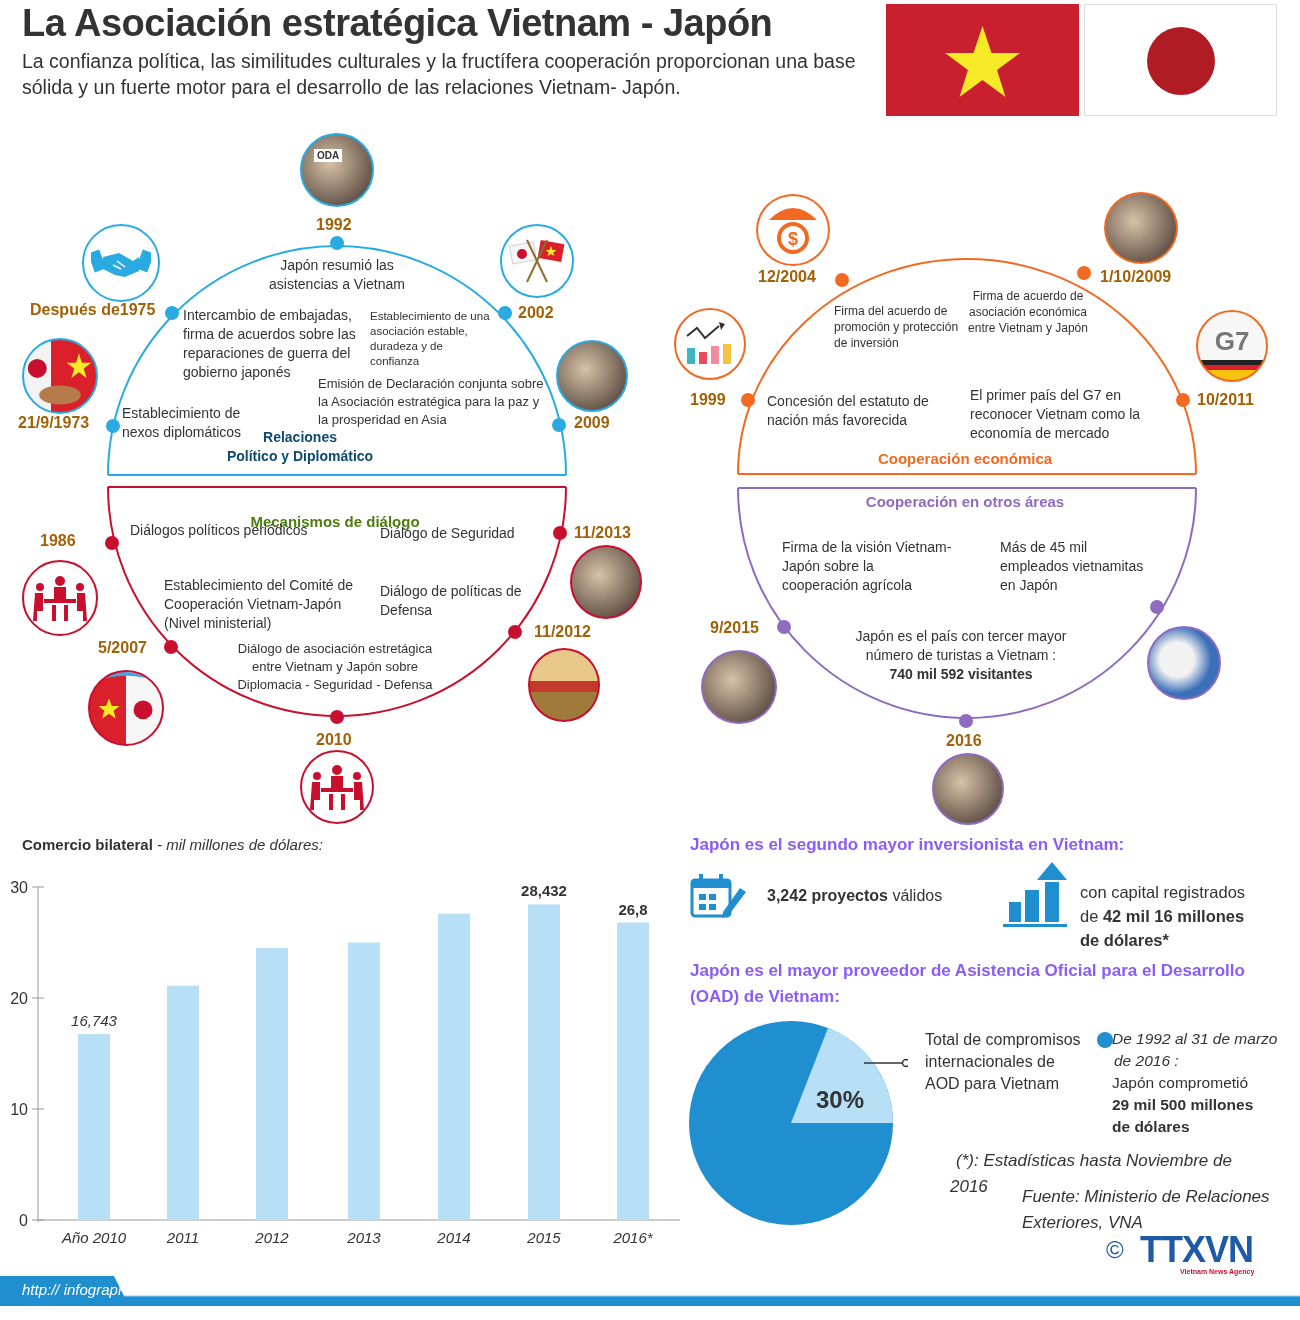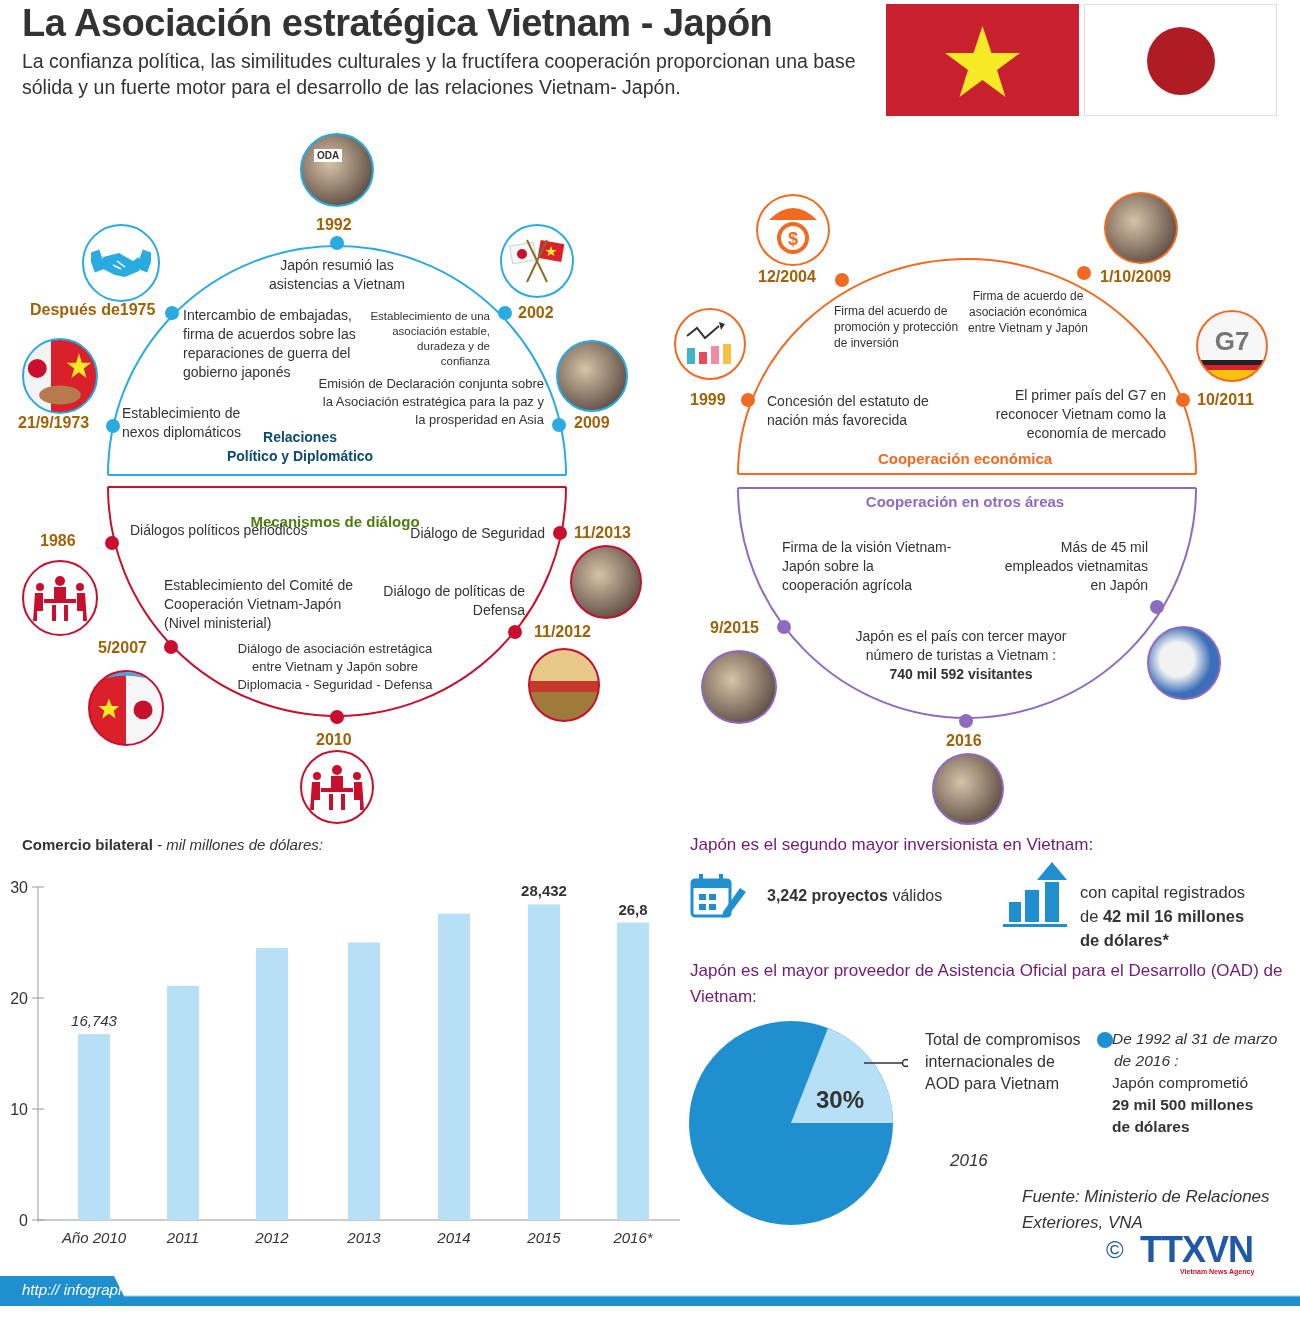--- a/index.html
+++ b/index.html
@@ -9,28 +9,28 @@
   .title { left: 22px; top: 2px; font-size: 38px; font-weight: bold; color: #333; letter-spacing: -0.5px; white-space: nowrap; }
   .subtitle { left: 22px; top: 48px; width: 860px; font-size: 19.5px; line-height: 26px; color: #333; }
   .flag { top: 4px; height: 112px; }
   .flag-vn { left: 886px; width: 193px; background: #c8202f; }
   .flag-jp { left: 1084px; width: 193px; background: #fff; border: 1px solid #ddd; }
   .flag svg { position: absolute; left: 0; top: 0; }
 
   .date { font-size: 16px; font-weight: bold; color: #a16207; white-space: nowrap; }
   .txt { font-size: 14px; line-height: 19px; color: #333; }
   .txt.sm { font-size: 11.5px; line-height: 15px; }
-  .r { text-align: right; }
+  .r { }
   .c { text-align: center; }
   .dot { width: 14px; height: 14px; border-radius: 50%; }
   .circ { border-radius: 50%; border: 2px solid; background: #fff; overflow: hidden; display: flex; align-items: center; justify-content: center; }
   .photo { background: radial-gradient(circle at 40% 40%, #d8c3a8, #6b5a4e 70%, #2e2a2a); }
 
   .sec-label { font-size: 15px; font-weight: bold; white-space: nowrap; }
-  .h2 { font-size: 17px; font-weight: normal; color: #701a75; }
+  .h2 { font-size: 17px; font-weight: bold; color: #8b5cf6; }
 
   svg text { font-family: "Liberation Sans", "DejaVu Sans", sans-serif; }
 </style>
 </head>
 <body>
 
 <div class="abs title">La Asociación estratégica Vietnam - Japón</div>
 <div class="abs subtitle">La confianza política, las similitudes culturales y la fructífera cooperación proporcionan una base sólida y un fuerte motor para el desarrollo de las relaciones Vietnam- Japón.</div>
 
 <div class="abs flag flag-vn">
@@ -316,20 +316,21 @@
 <div class="abs" style="left:1097px;top:1032px;width:16px;height:16px;border-radius:50%;background:#1f8fd0"></div>
 <div class="abs" style="left:1112px;top:1028px;font-size:15.5px;line-height:22px;width:190px">
   <div style="font-style:italic">De 1992 al 31 de marzo</div>
   <div style="font-style:italic;padding-left:2px">de 2016 :</div>
   <div>Japón comprometió</div>
   <div style="font-weight:bold">29 mil 500 millones</div>
   <div style="font-weight:bold">de dólares</div>
 </div>
 
 <div class="abs" style="left:950px;top:1148px;font-size:17px;line-height:26px;font-style:italic">
+  <div style="padding-left:6px">(*): Estadísticas hasta Noviembre de</div>
   <div>2016</div>
 </div>
 <div class="abs" style="left:1022px;top:1184px;font-size:17px;line-height:26px;font-style:italic">
   <div>Fuente: Ministerio de Relaciones</div>
   <div>Exteriores, VNA</div>
 </div>
 
 <div class="abs" style="left:1106px;top:1236px;font-size:24px;color:#1f5aa6">©</div>
 <div class="abs" style="left:1140px;top:1232px;font-size:36px;font-weight:bold;color:#1f5aa6;letter-spacing:-1px;line-height:36px">TTXVN</div>
 <div class="abs" style="left:1180px;top:1268px;font-size:7px;font-weight:bold;color:#c8102e">Vietnam News Agency</div>

